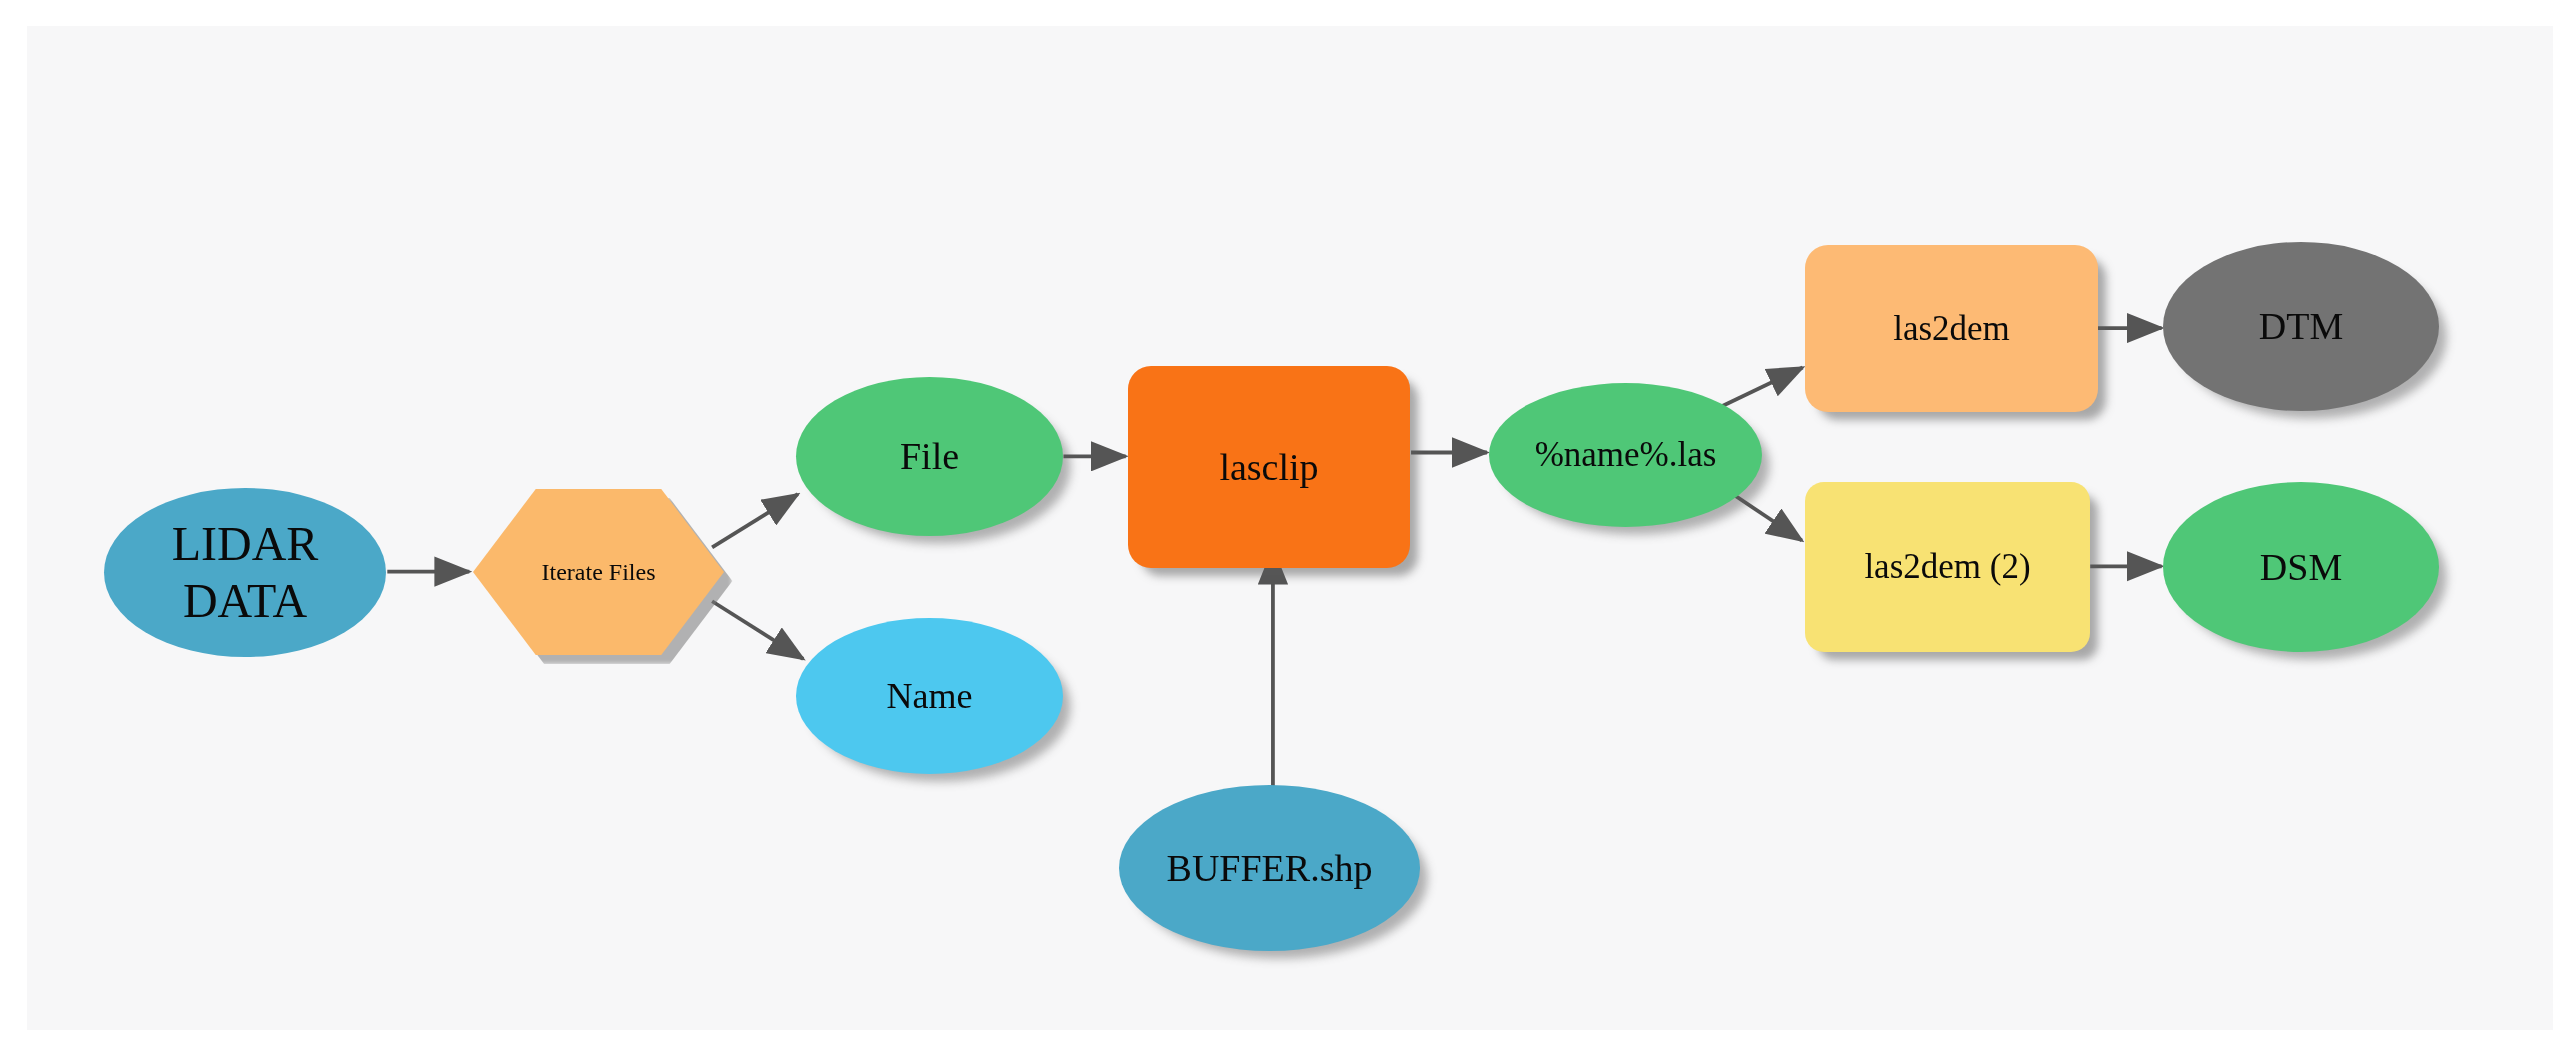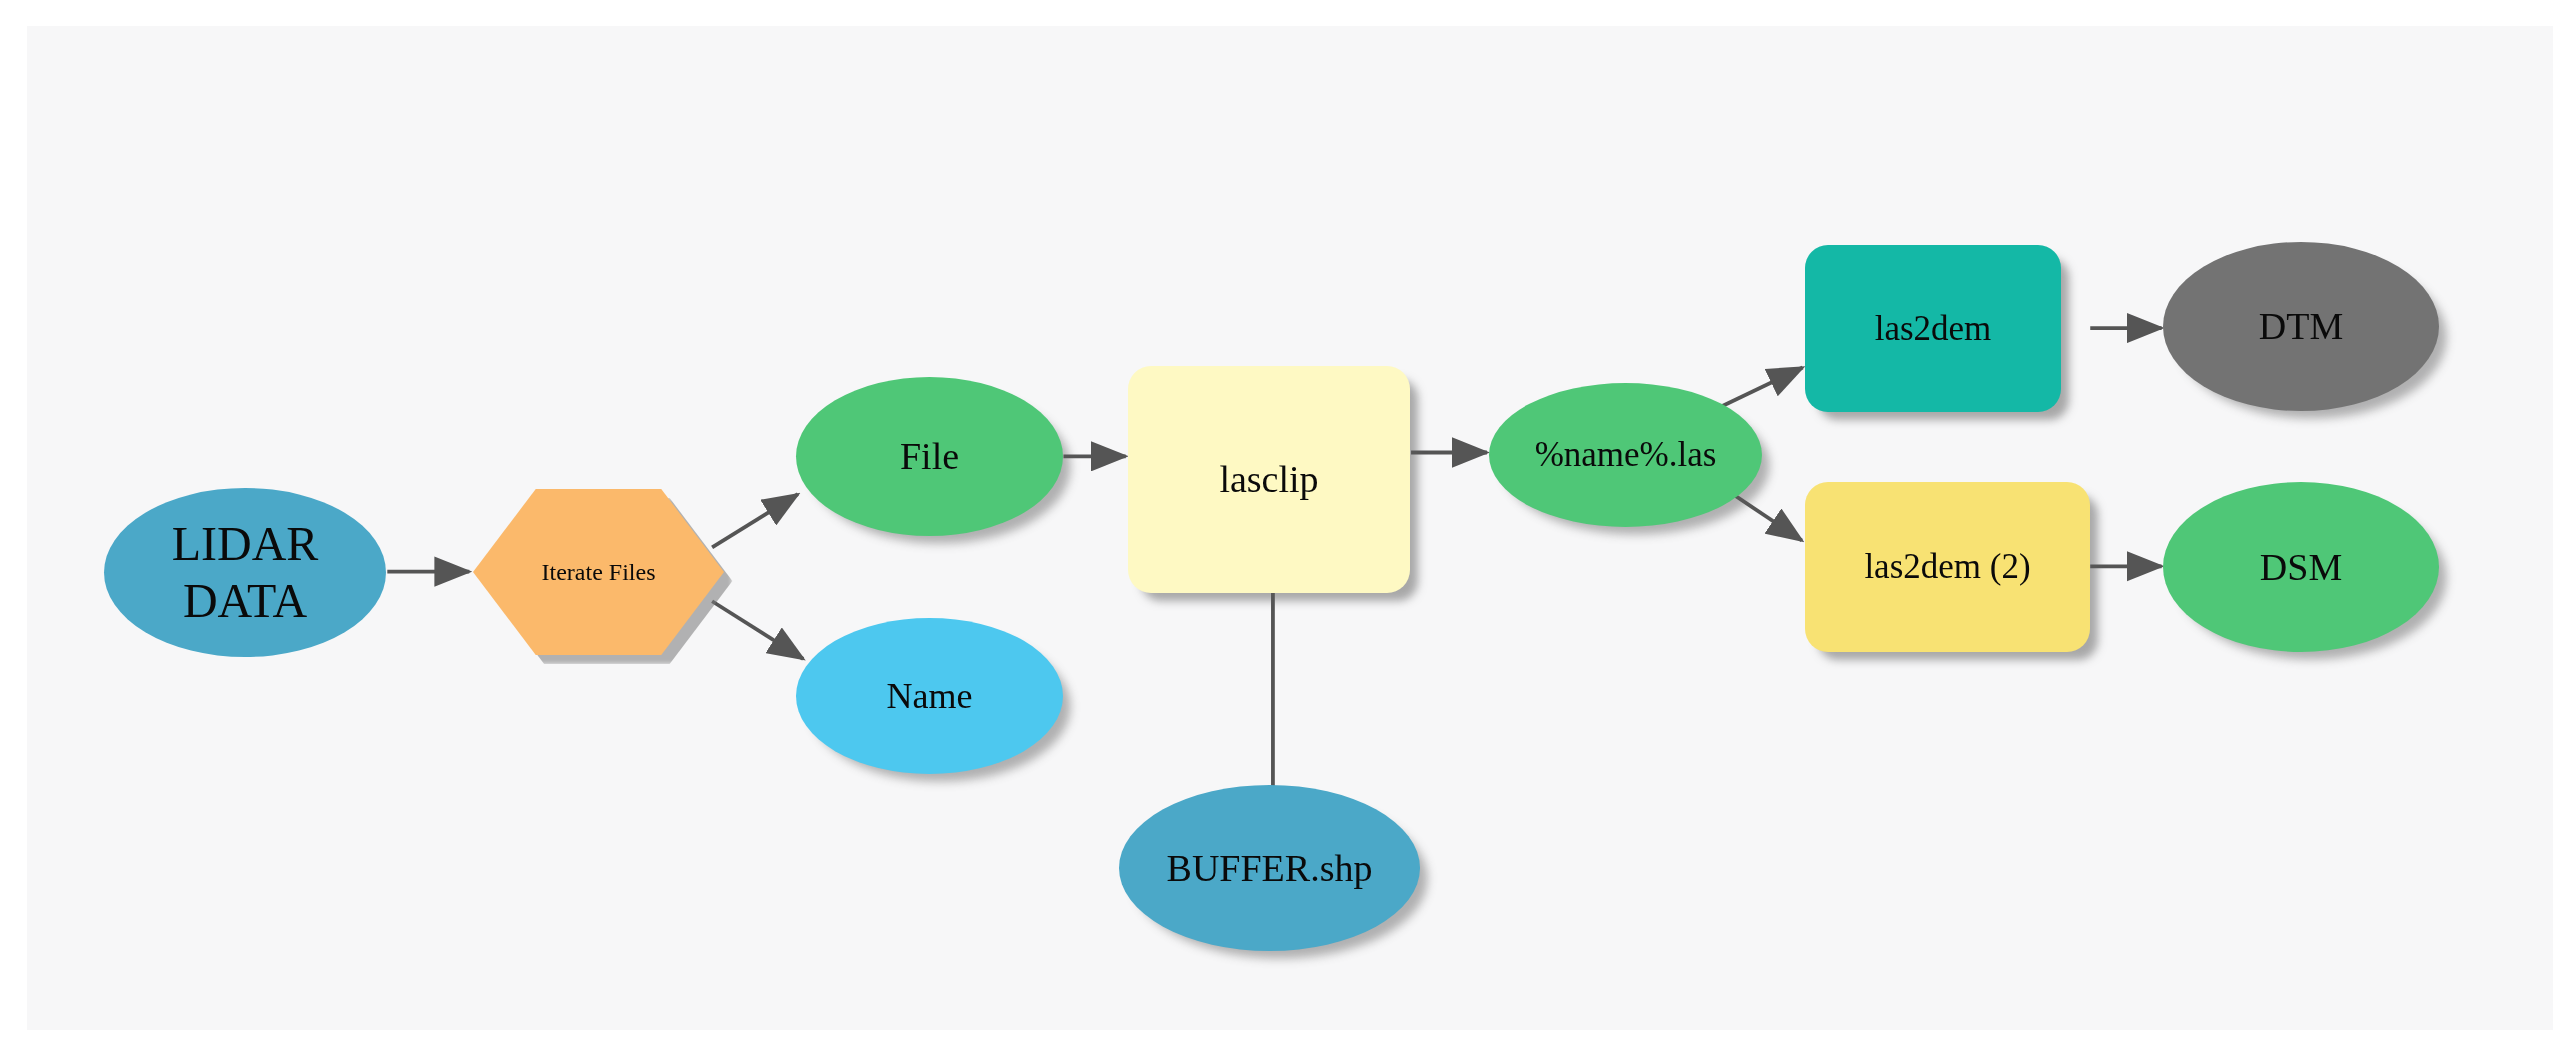--- a/index.html
+++ b/index.html
@@ -143,37 +143,37 @@
     </div>
 
     <div class="node ellipse" style="left:769px; top:351px; width:267px; height:159px; background:#4fc777; font-size:38px;">
       <span class="label">File</span>
     </div>
 
     <div class="node ellipse" style="left:769px; top:592px; width:267px; height:156px; background:#4dc8ef; font-size:36px;">
       <span class="label">Name</span>
     </div>
 
-    <div class="node rrect" style="left:1101px; top:340px; width:282px; height:227px; background:#fef9c3; font-size:38px;">
+    <div class="node rrect" style="left:1101px; top:340px; width:282px; height:202px; background:#f97316; font-size:38px;">
       <span class="label">lasclip</span>
     </div>
 
     <div class="node ellipse" style="left:1092px; top:759px; width:301px; height:166px; background:#4ba8c8; font-size:38px;">
       <span class="label">BUFFER.shp</span>
     </div>
 
     <div class="node ellipse" style="left:1462px; top:357px; width:273px; height:144px; background:#4fc777; font-size:35px;">
       <span class="label">%name%.las</span>
     </div>
 
-    <div class="node rrect" style="left:1778px; top:219px; width:256px; height:167px; background:#14b8a6; font-size:35px;">
+    <div class="node rrect" style="left:1778px; top:219px; width:293px; height:167px; background:#fdba74; font-size:35px;">
       <span class="label">las2dem</span>
     </div>
 
-    <div class="node rrect" style="left:1778px; top:456px; width:285px; height:170px; background:#f8e273; font-size:35px;">
+    <div class="node rrect" style="left:1778px; top:456px; width:285px; height:170px; background:#f8e273; font-size:35px;border-radius:19px;">
       <span class="label">las2dem (2)</span>
     </div>
 
     <div class="node ellipse" style="left:2136px; top:216px; width:276px; height:169px; background:#737373; font-size:38px;">
       <span class="label">DTM</span>
     </div>
 
     <div class="node ellipse" style="left:2136px; top:456px; width:276px; height:170px; background:#4fc777; font-size:38px;">
       <span class="label">DSM</span>
     </div>

